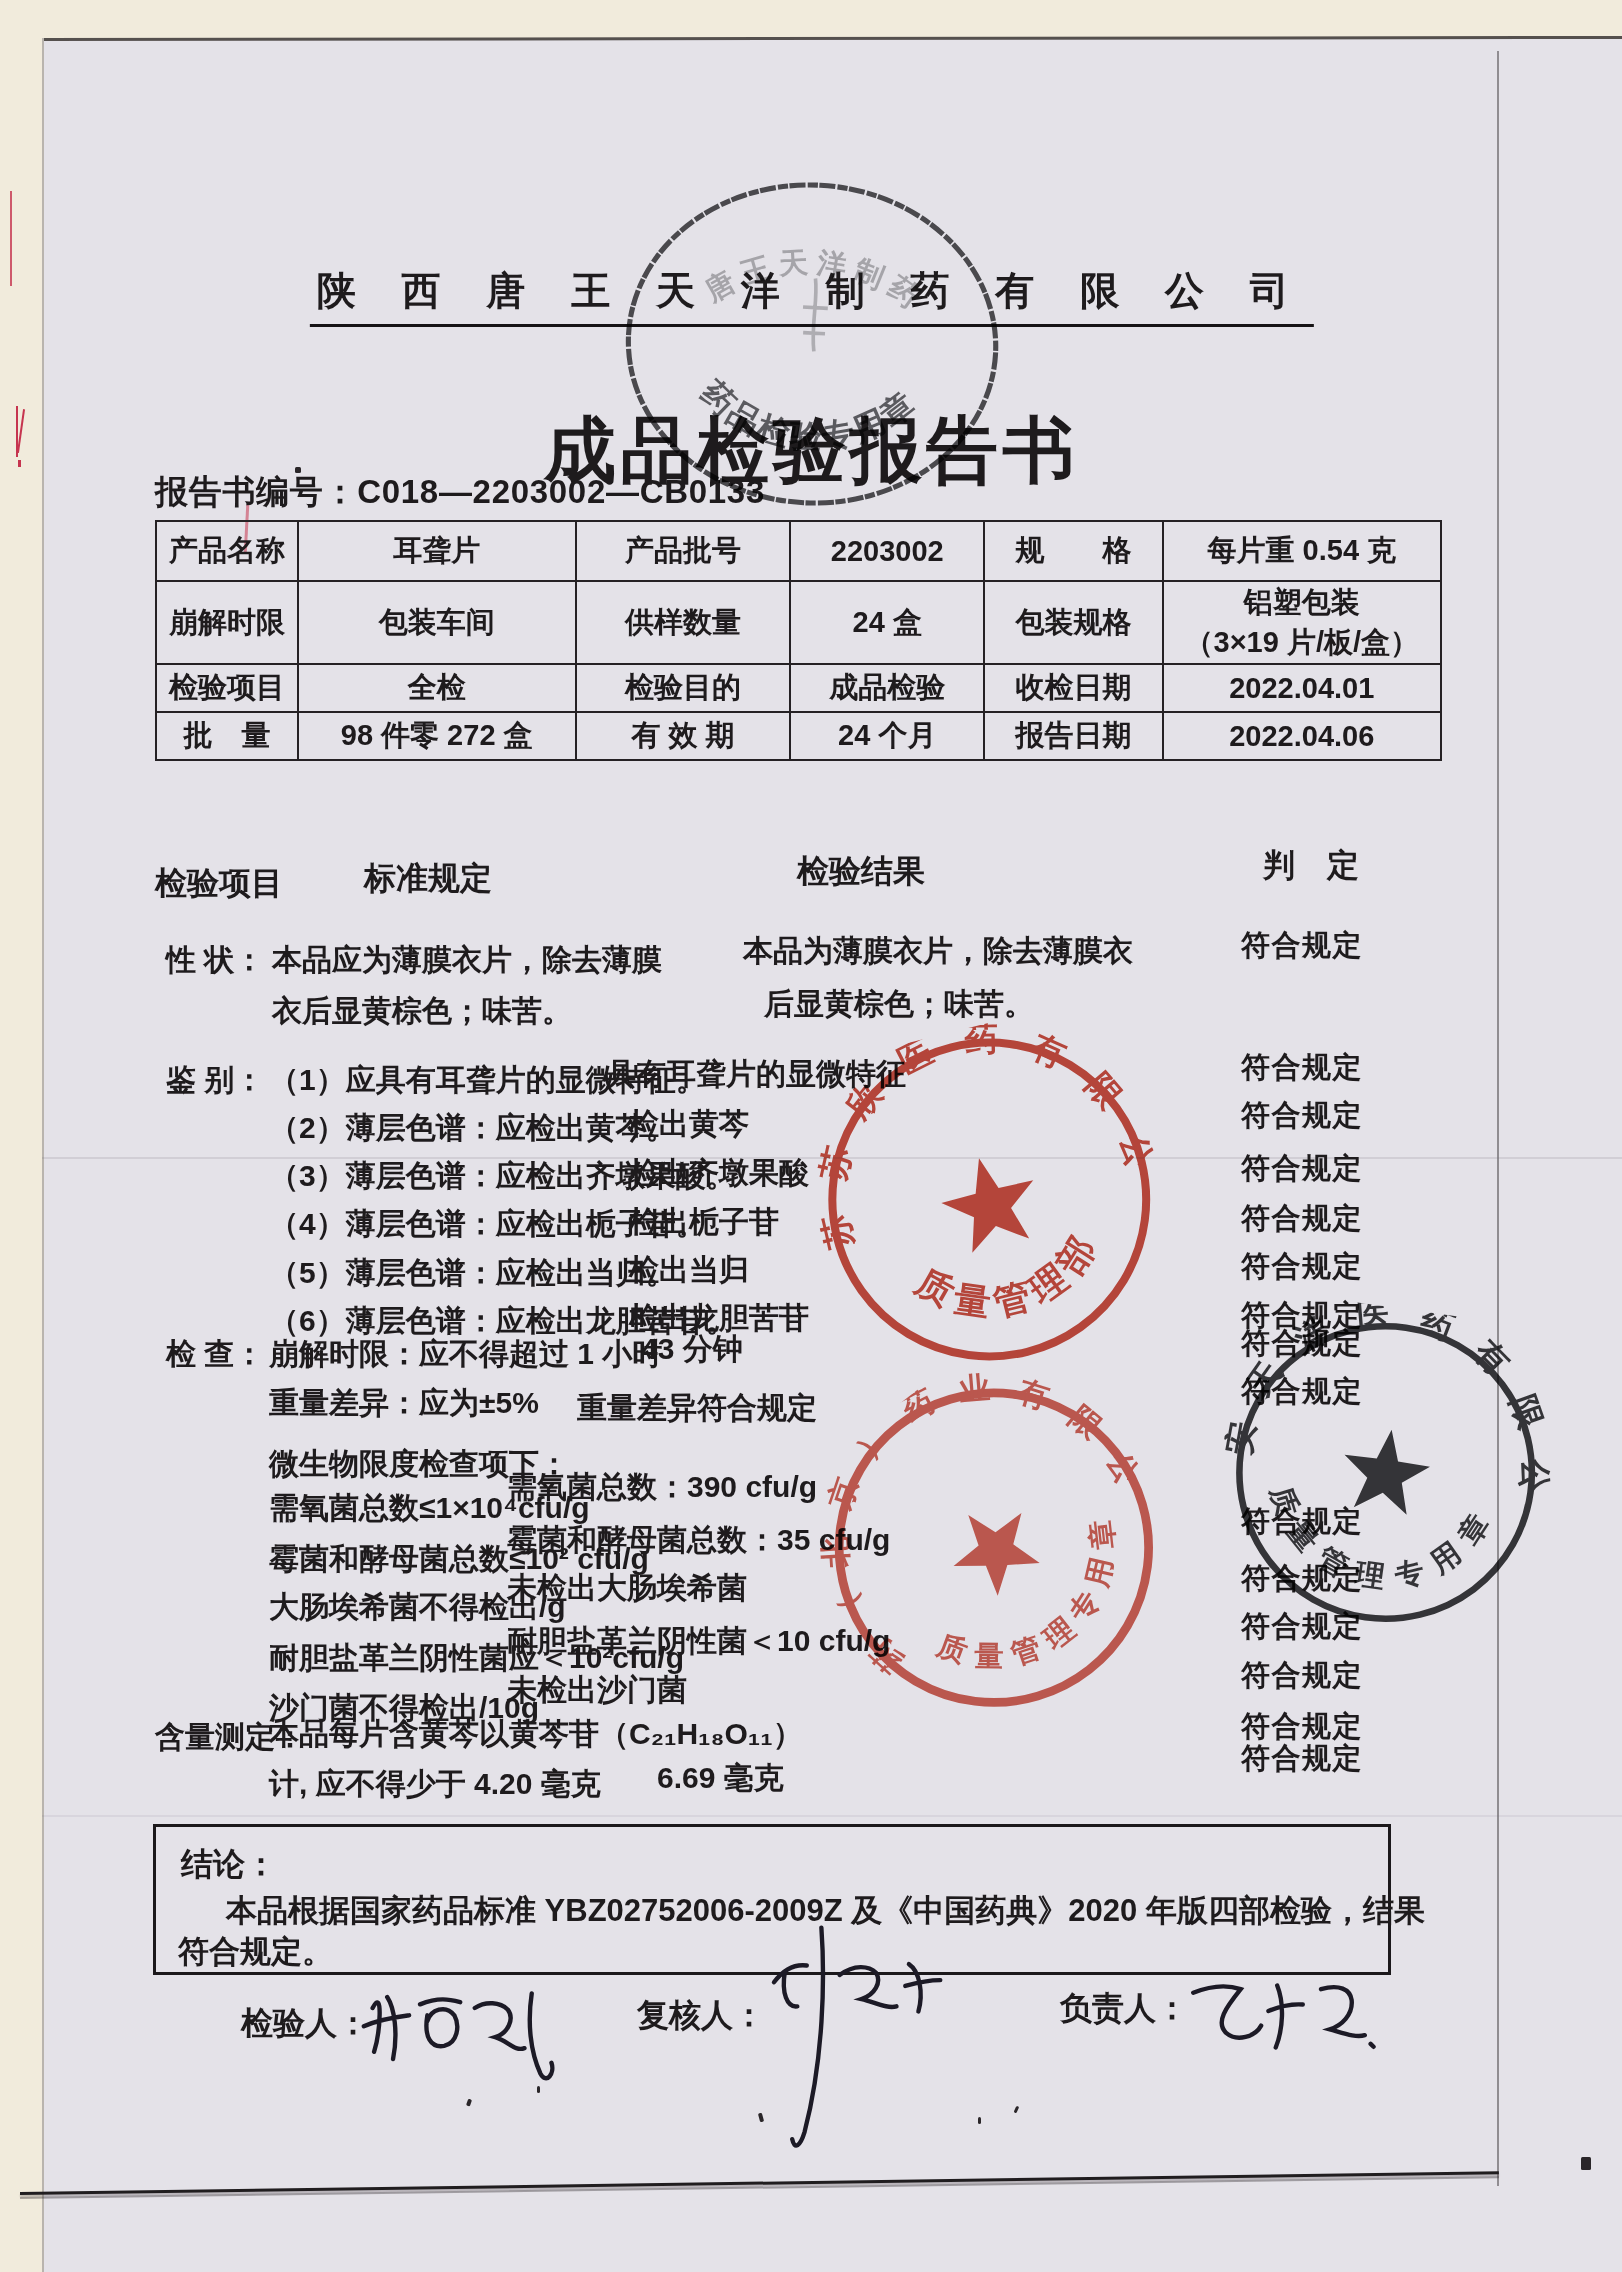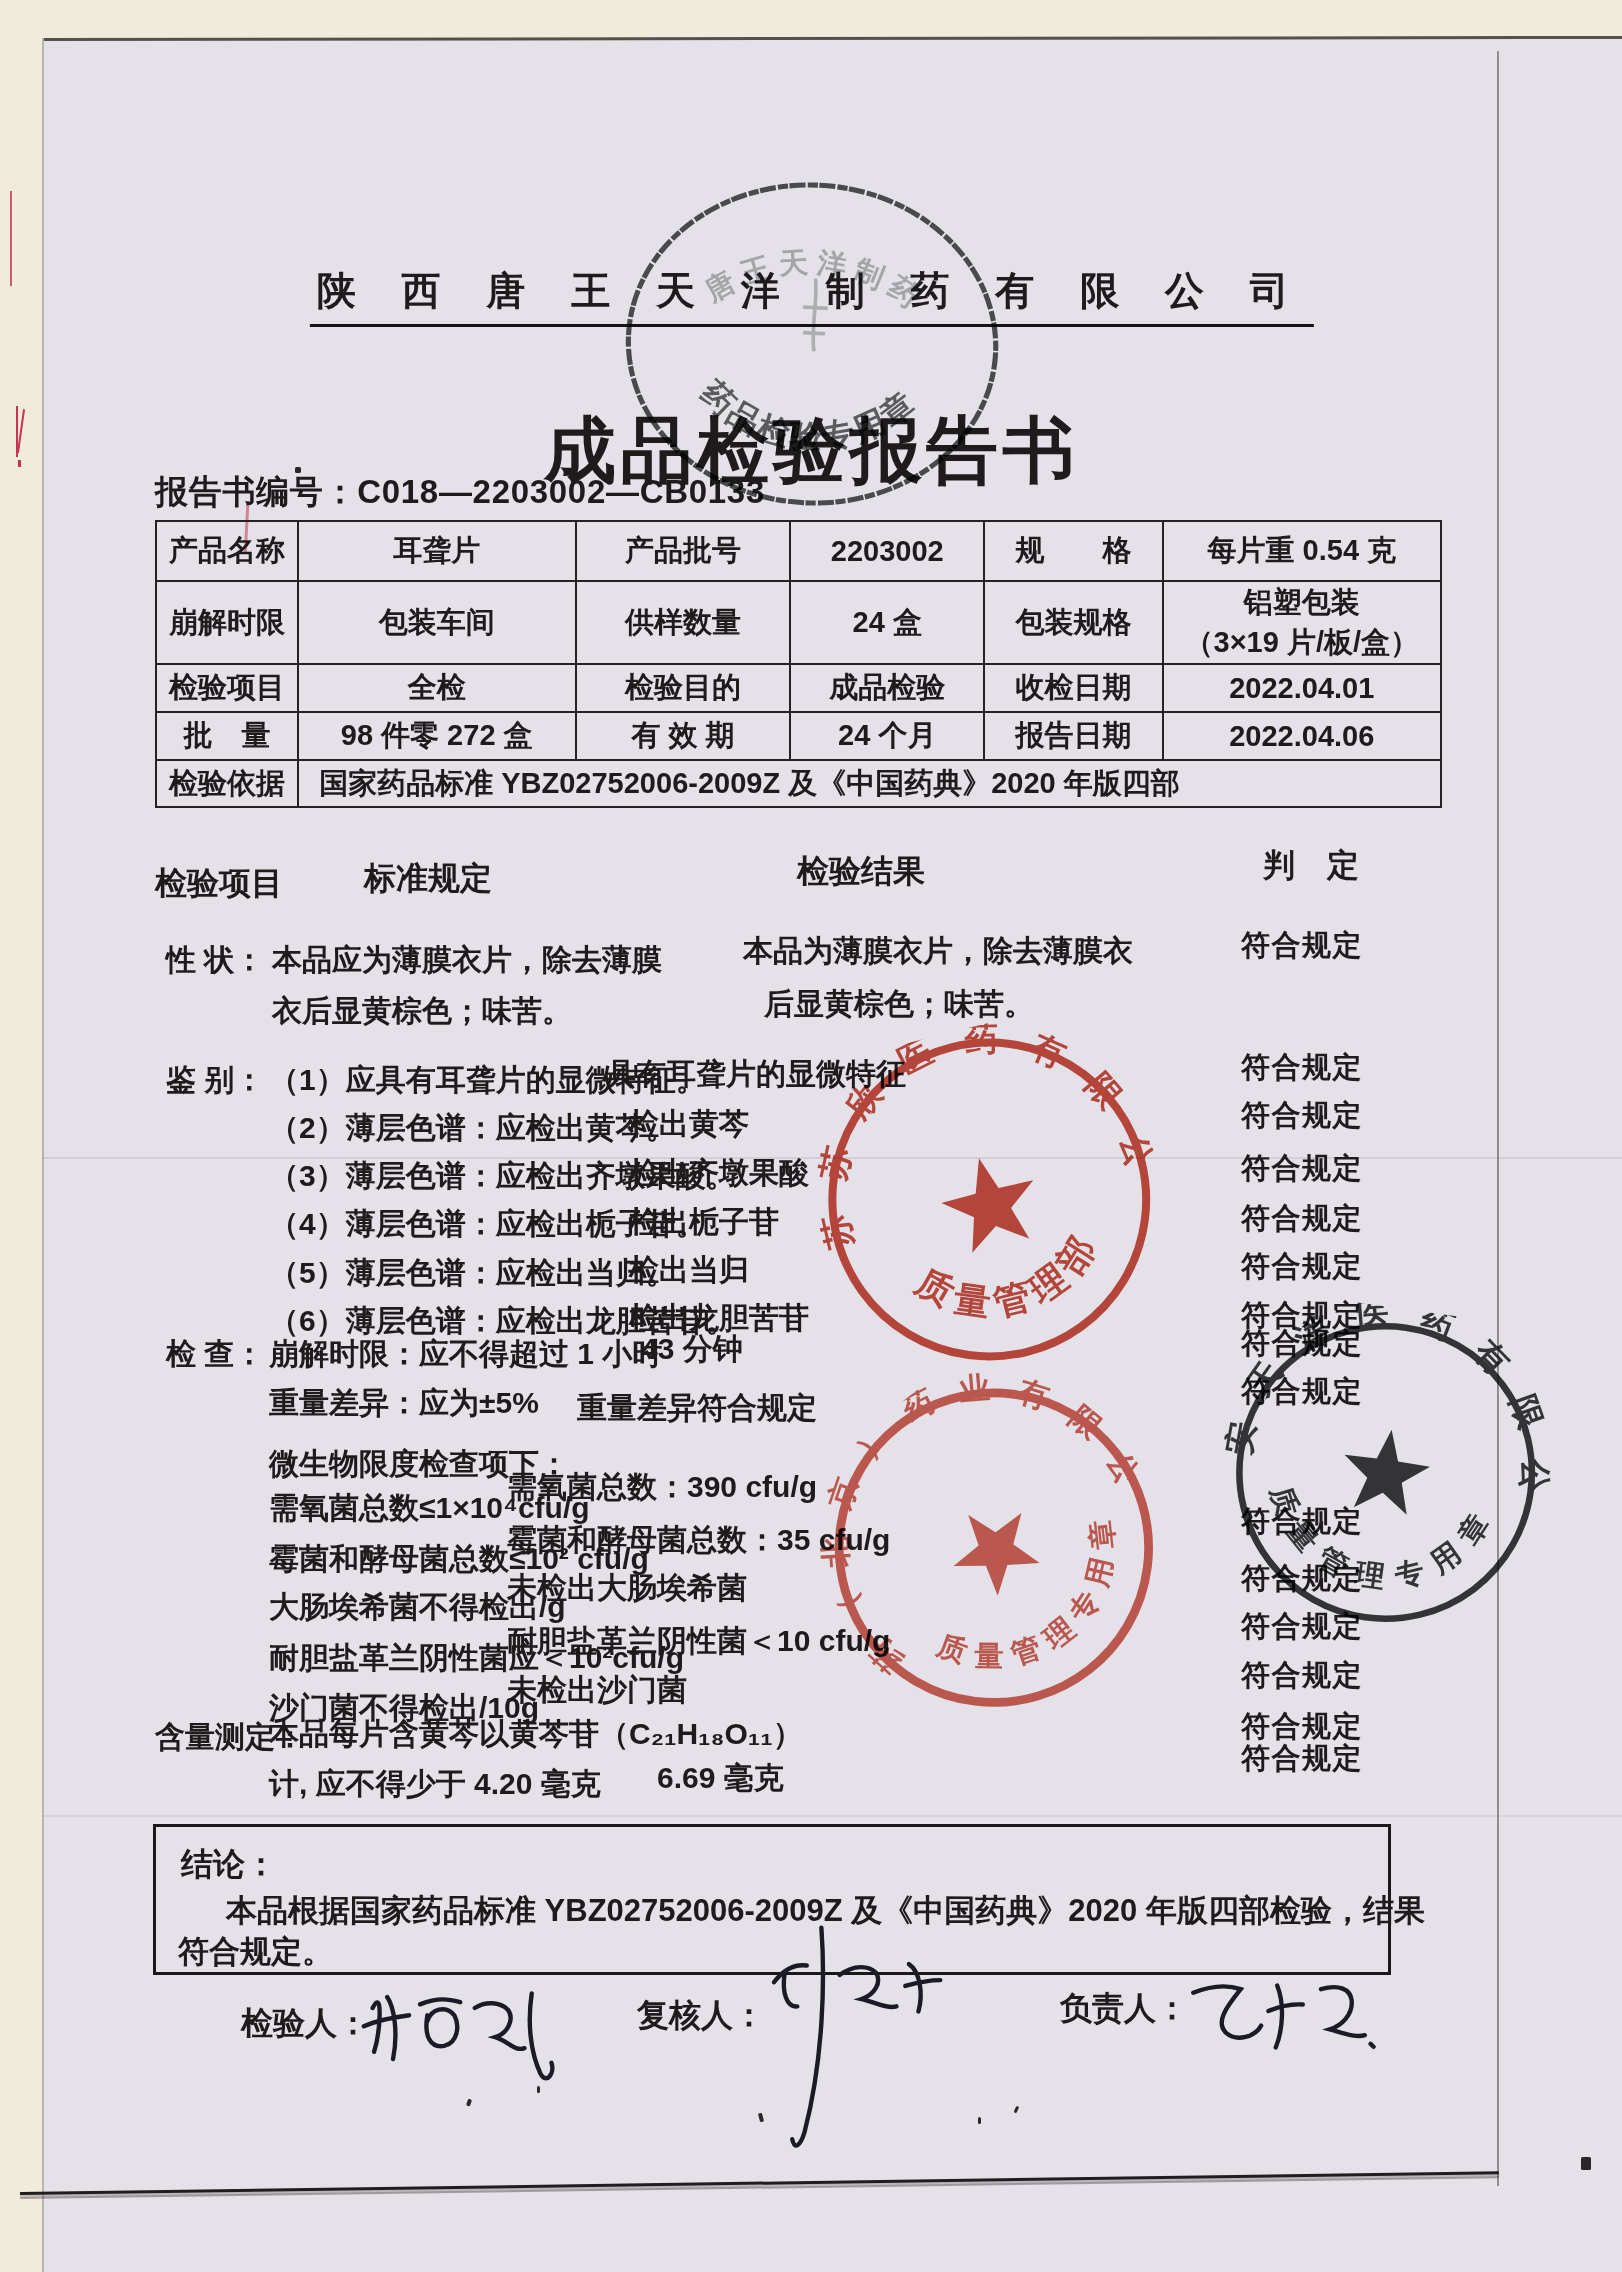--- a/index.html
+++ b/index.html
@@ -83,24 +83,20 @@
       <td>2022.04.01</td>
     </tr>
     <tr style="height:48px;">
       <td>批　量</td>
       <td>98 件零 272 盒</td>
       <td>有 效 期</td>
       <td>24 个月</td>
       <td>报告日期</td>
       <td>2022.04.06</td>
     </tr>
-    <tr style="height:47px;">
-      <td>检验依据</td>
-      <td colspan="5" style="text-align:left;padding-left:20.4px;">国家药品标准 YBZ02752006-2009Z 及《中国药典》2020 年版四部</td>
-    </tr>
   </tbody>
     </table>
 
   <div class="t f44" style="left:155px;top:865px;">检验项目</div>
   <div class="t f44" style="left:364px;top:860px;">标准规定</div>
   <div class="t f44" style="left:797px;top:853px;">检验结果</div>
   <div class="t f44" style="left:1263px;top:847px;">判　定</div>
 
   <div class="t f41 b" style="left:166px;top:943px;">性 状：</div>
   <div class="t f41" style="left:272px;top:943px;">本品应为薄膜衣片，除去薄膜</div>

